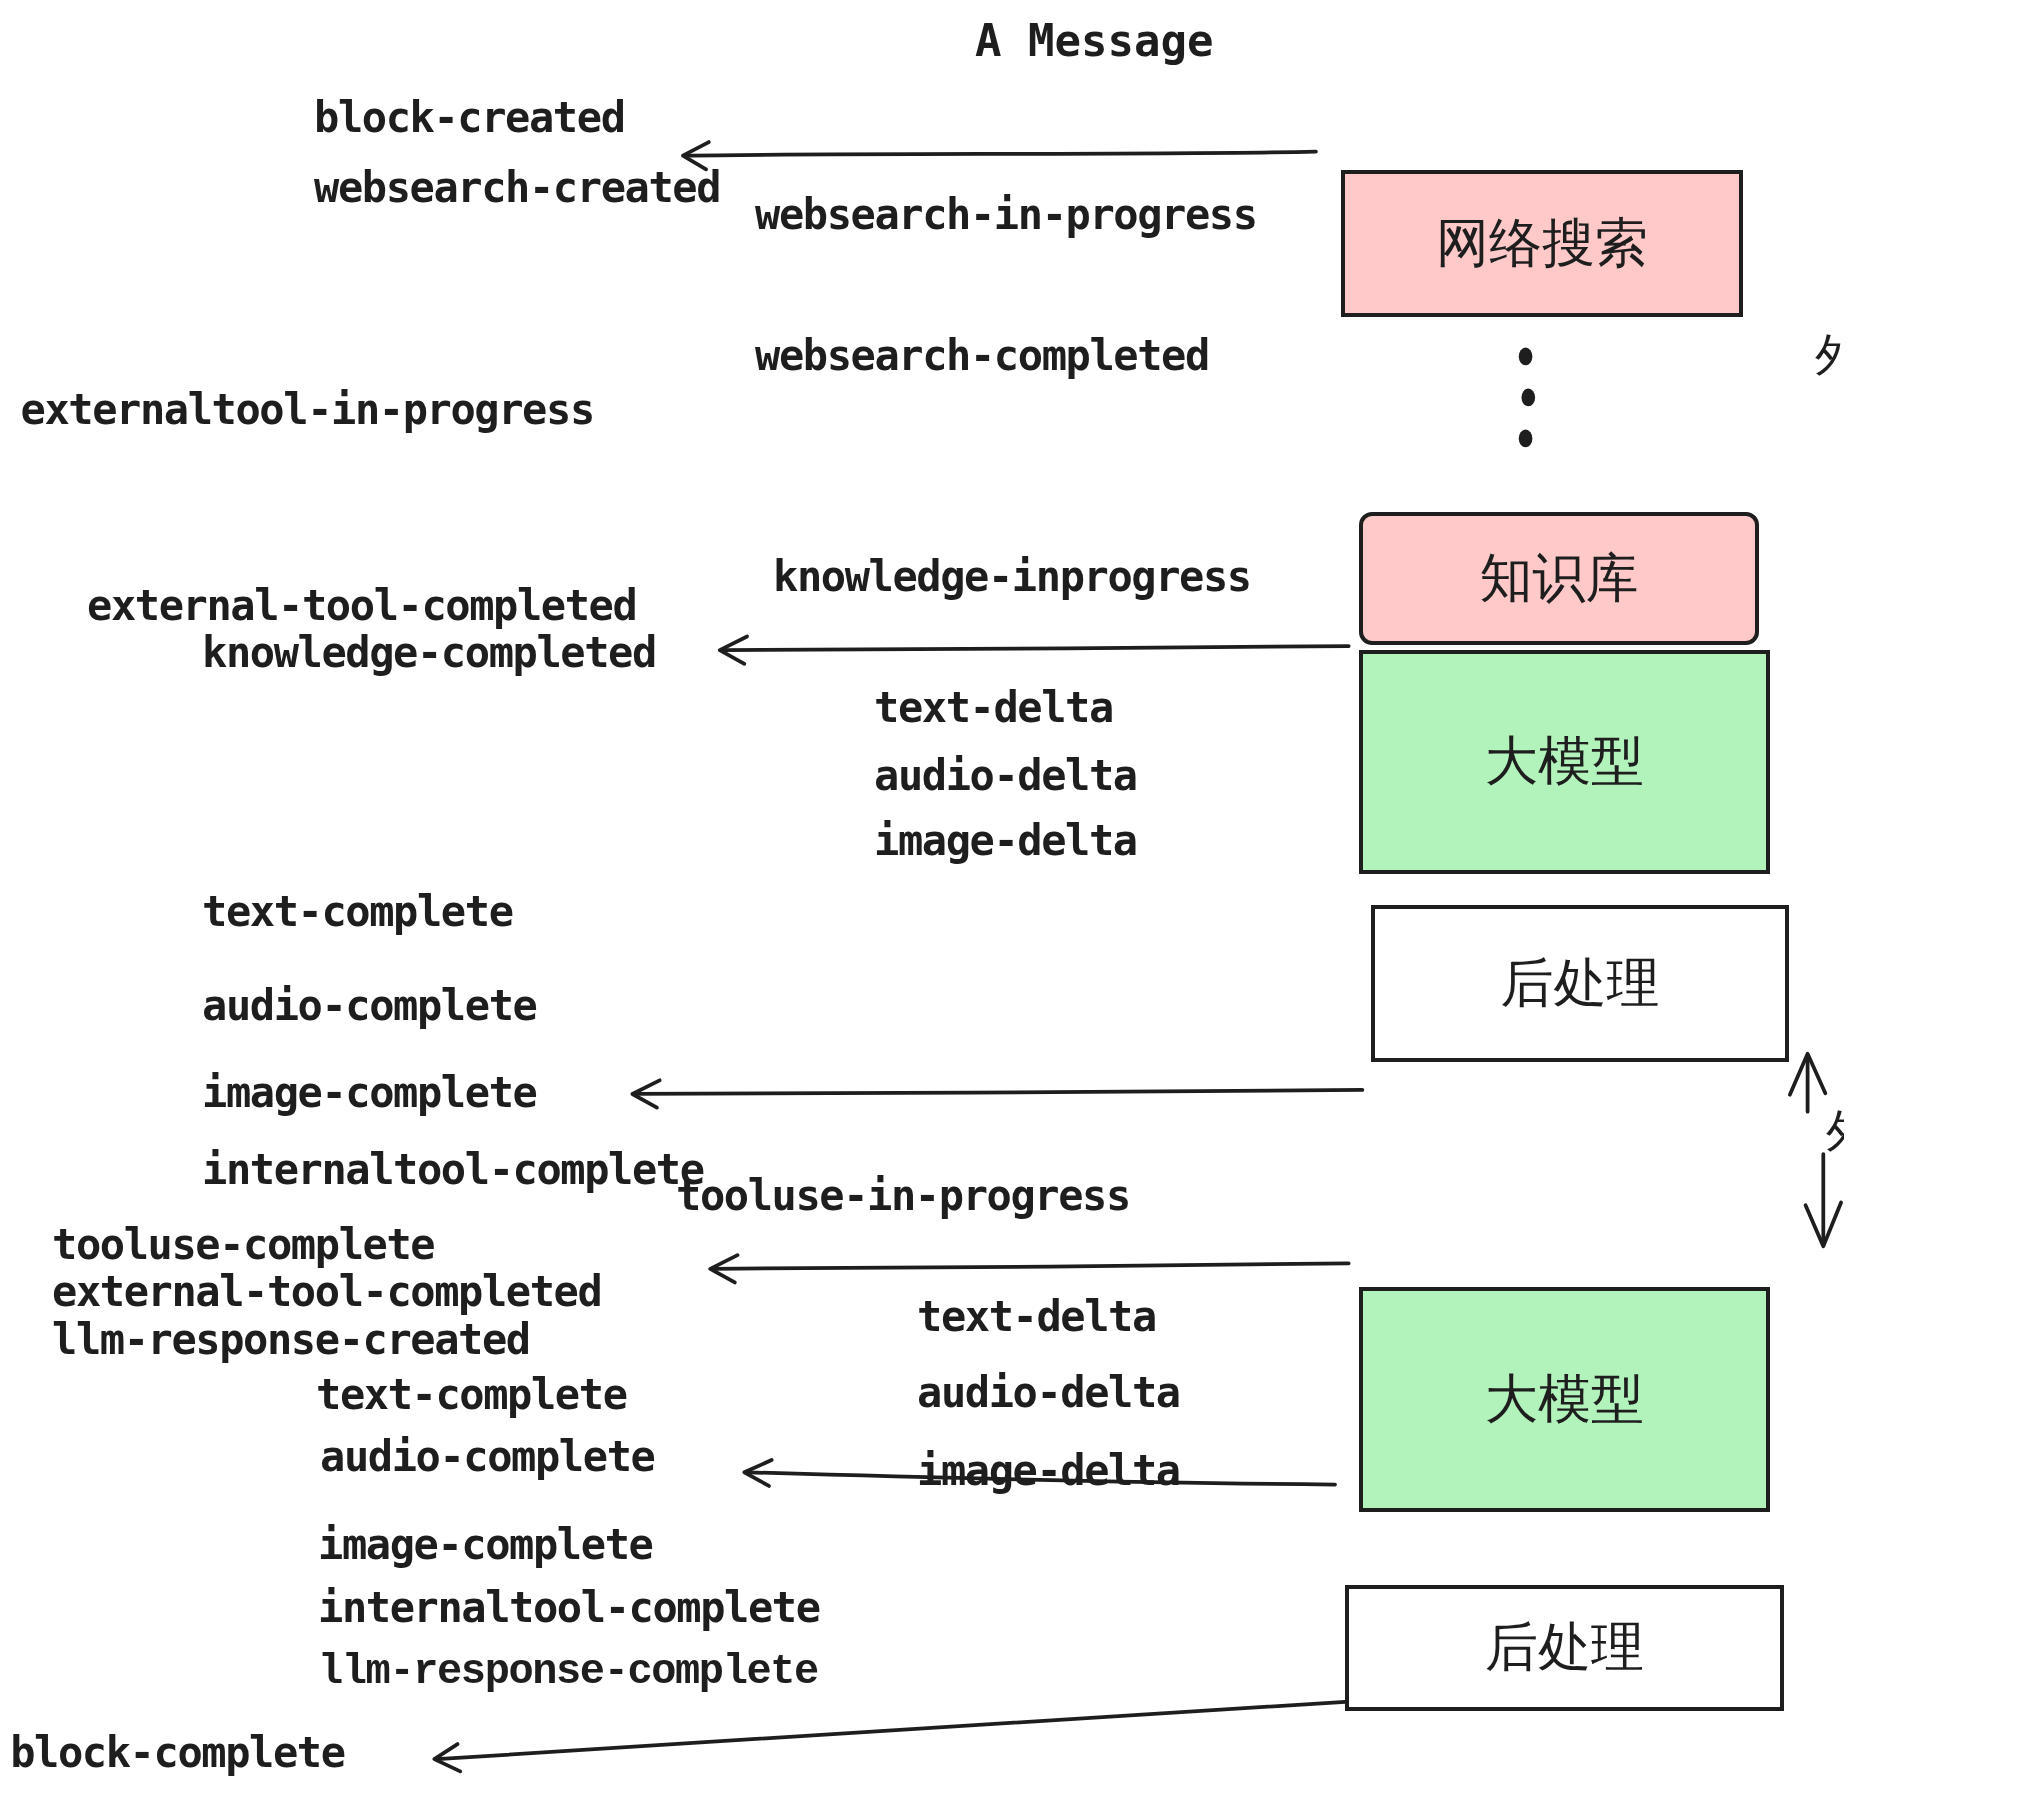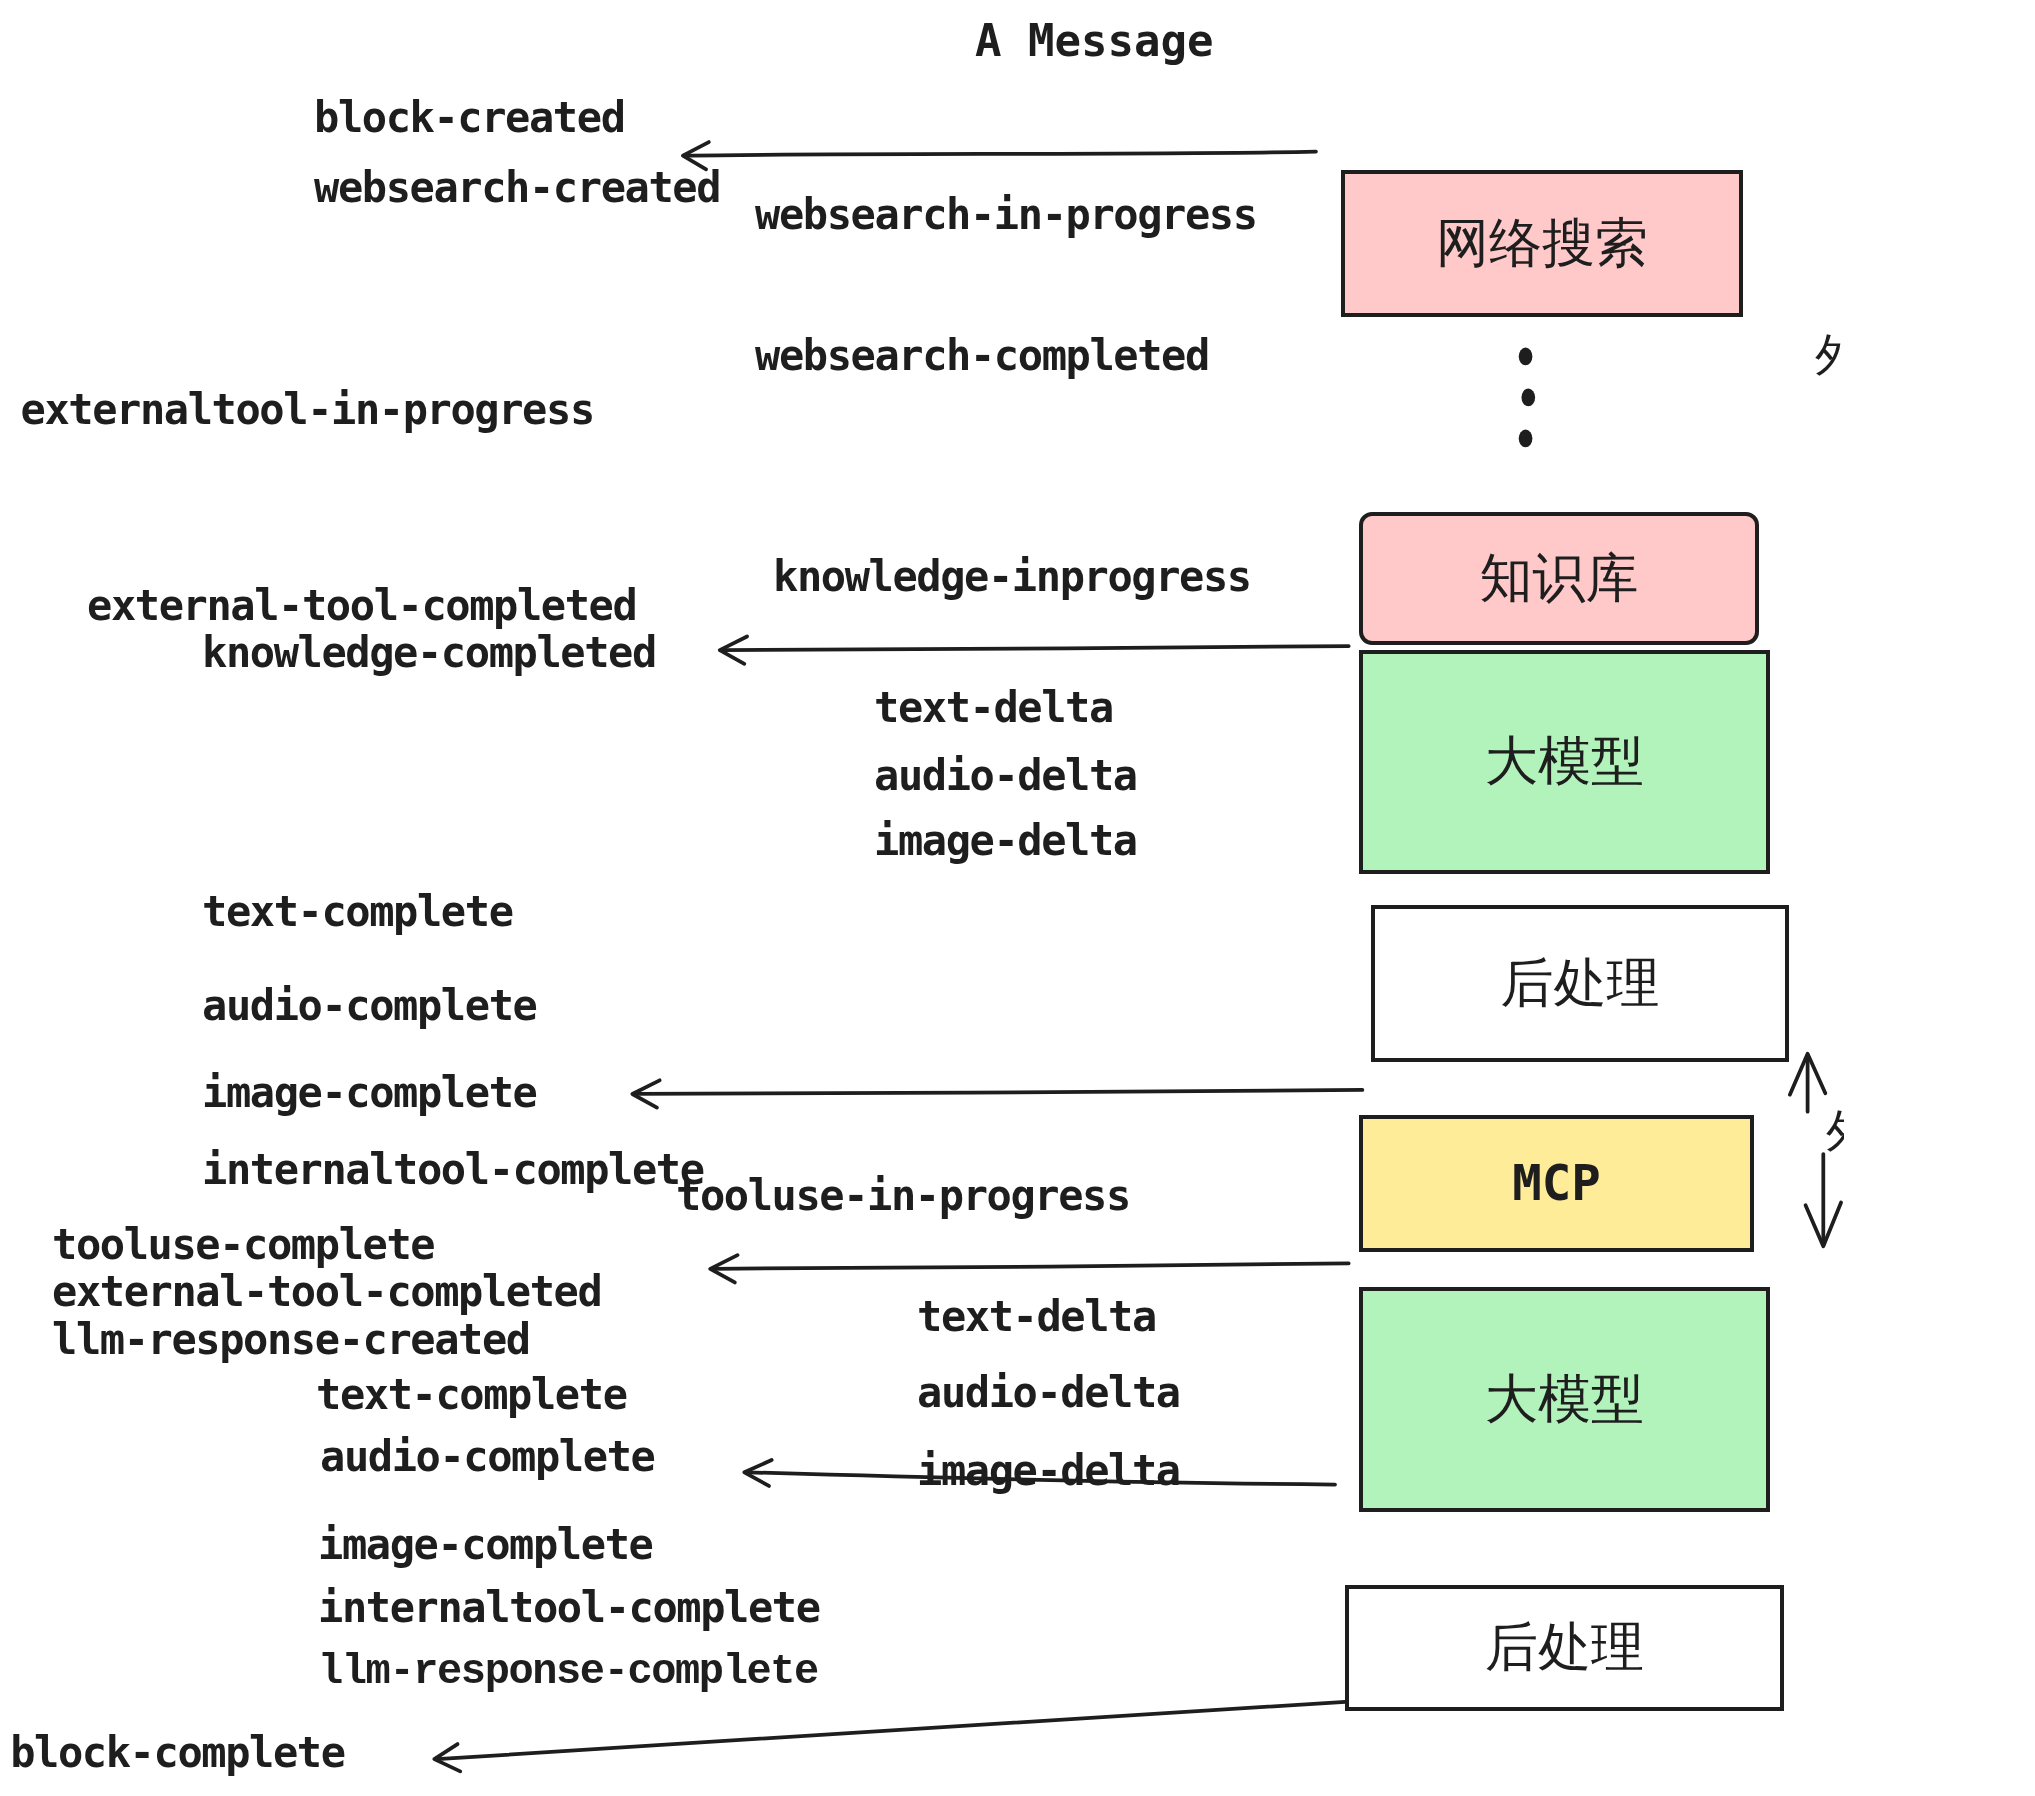--- a/index.html
+++ b/index.html
@@ -114,23 +114,20 @@
   </div>
   <div class="box" style="left: 1359px; top: 512px; width: 400px; height: 133px; background: rgb(255, 201, 201); border-radius: 13px;">
     <span>知识库</span>
   </div>
   <div class="box" style="left: 1359px; top: 650px; width: 411px; height: 224px; background: rgb(178, 242, 187);">
     <span>大模型</span>
   </div>
   <div class="box" style="left: 1371px; top: 905px; width: 418px; height: 157px; background: rgb(255, 255, 255);">
     <span>后处理</span>
   </div>
-  <div class="box" style="left: 1359px; top: 1115px; width: 395px; height: 137px; background: rgb(255, 236, 153);">
-    <span class="mono">MCP</span>
-  </div>
   <div class="box" style="left: 1359px; top: 1287px; width: 411px; height: 225px; background: rgb(178, 242, 187);">
     <span>大模型</span>
   </div>
   <div class="box" style="left: 1345px; top: 1585px; width: 439px; height: 126px; background: rgb(255, 255, 255);">
     <span>后处理</span>
   </div>
 
   <div class="side" style="left:1815px;top:332px;">外部工具</div>
   <div class="side" style="left:1826px;top:1108px;">外部工具</div>
 

